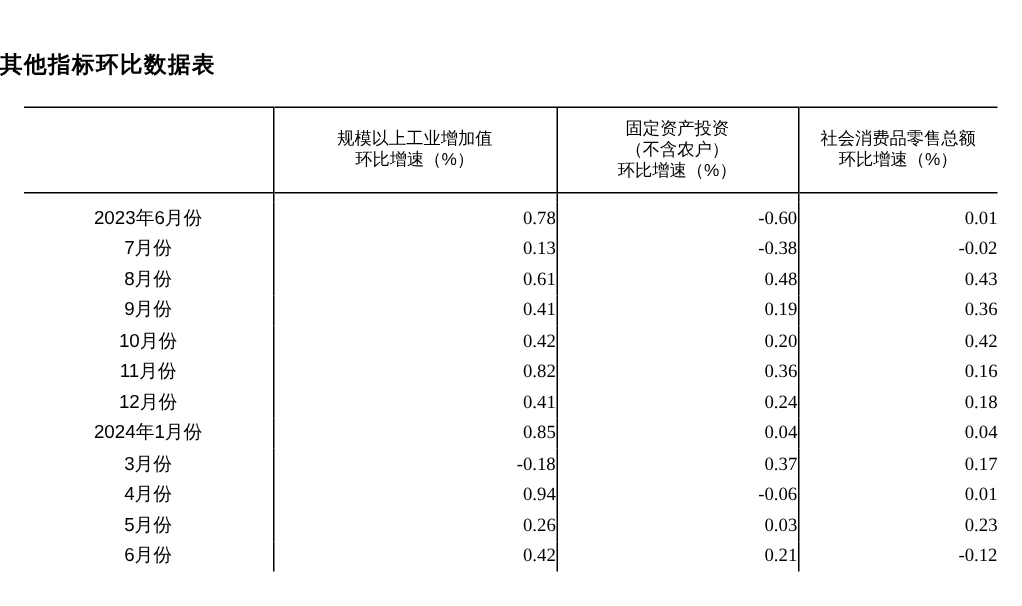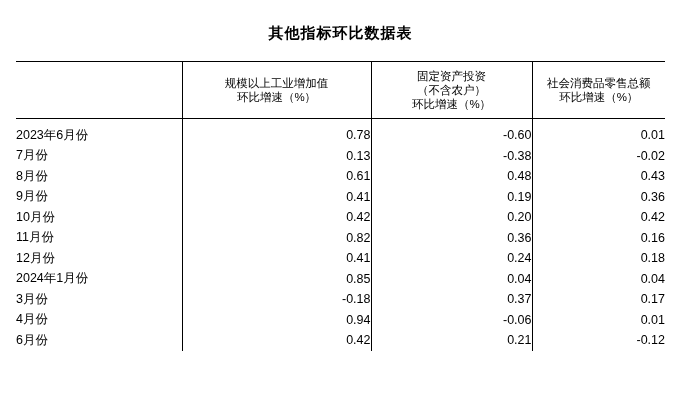--- a/index.html
+++ b/index.html
@@ -14,25 +14,25 @@
     color: #000000;
     overflow: hidden;
   }
   .page {
     position: relative;
     width: 681px;
     height: 404px;
     box-sizing: border-box;
   }
   .title {
-    text-align: center;
+    text-align: left;
     font-size: 15px;
     font-weight: bold;
     letter-spacing: 1px;
-    padding-top: 24px;
+    padding-top: 34px;
     padding-bottom: 18px;
     font-family: "Liberation Sans", "DejaVu Sans", sans-serif;
   }
   table.data-table {
     border-collapse: collapse;
     width: 649px;
     margin: 0 auto;
     table-layout: fixed;
   }
   table.data-table td, table.data-table th {
@@ -54,31 +54,31 @@
     font-family: "Liberation Sans", "DejaVu Sans", sans-serif;
     padding: 0 6px;
   }
   .head-cell div {
     white-space: nowrap;
   }
   .vline {
     border-left: 1px solid #000;
   }
   .label-cell {
-    text-align: left;
+    text-align: center;
     font-size: 12.5px;
     padding-right: 34px;
     font-family: "Liberation Sans", "DejaVu Sans", sans-serif;
     white-space: nowrap;
   }
   .value-cell {
     text-align: right;
     font-size: 12.5px;
     padding-right: 16px;
-    font-family: Liberation Sans, sans-serif;
+    font-family: Liberation Serif, serif;
     white-space: nowrap;
   }
   .body-row td {
     height: 20.5px;
   }
   .col-label { width: 166px; }
   .col-v1 { width: 189px; }
   .col-v2 { width: 161px; }
   .col-v3 { width: 133px; }
   .spacer-row td { height: 6px; }
@@ -176,20 +176,26 @@
         <td class="value-cell vline">0.37</td>
         <td class="value-cell vline">0.17</td>
       </tr>
       <tr class="body-row">
         <td class="label-cell">4月份</td>
         <td class="value-cell vline">0.94</td>
         <td class="value-cell vline">-0.06</td>
         <td class="value-cell vline">0.01</td>
       </tr>
       <tr class="body-row">
+        <td class="label-cell">5月份</td>
+        <td class="value-cell vline">0.26</td>
+        <td class="value-cell vline">0.03</td>
+        <td class="value-cell vline">0.23</td>
+      </tr>
+      <tr class="body-row">
         <td class="label-cell">6月份</td>
         <td class="value-cell vline">0.42</td>
         <td class="value-cell vline">0.21</td>
         <td class="value-cell vline">-0.12</td>
       </tr>
     </tbody>
   </table>
 
 </div>
 

